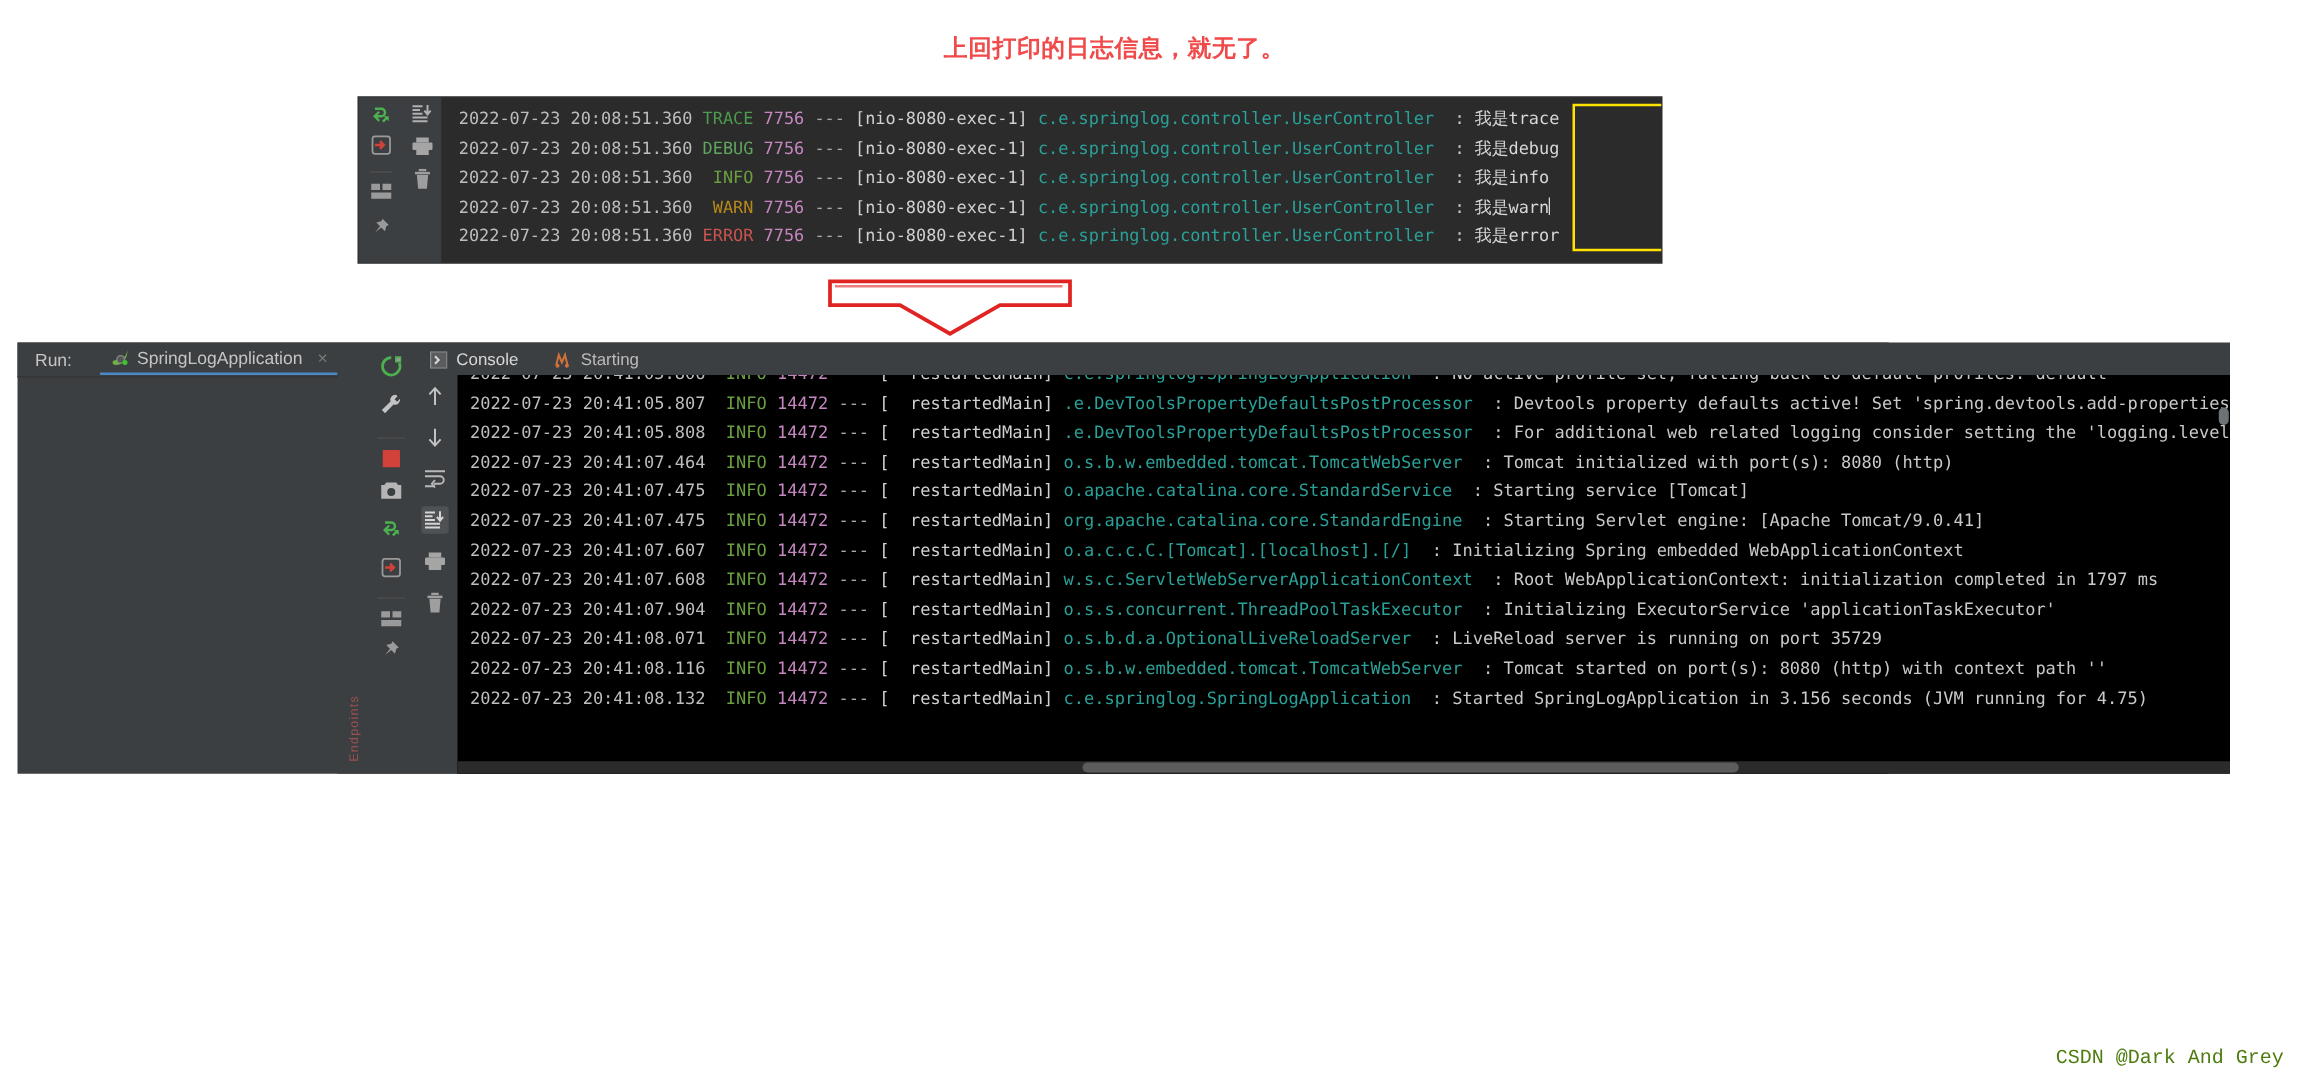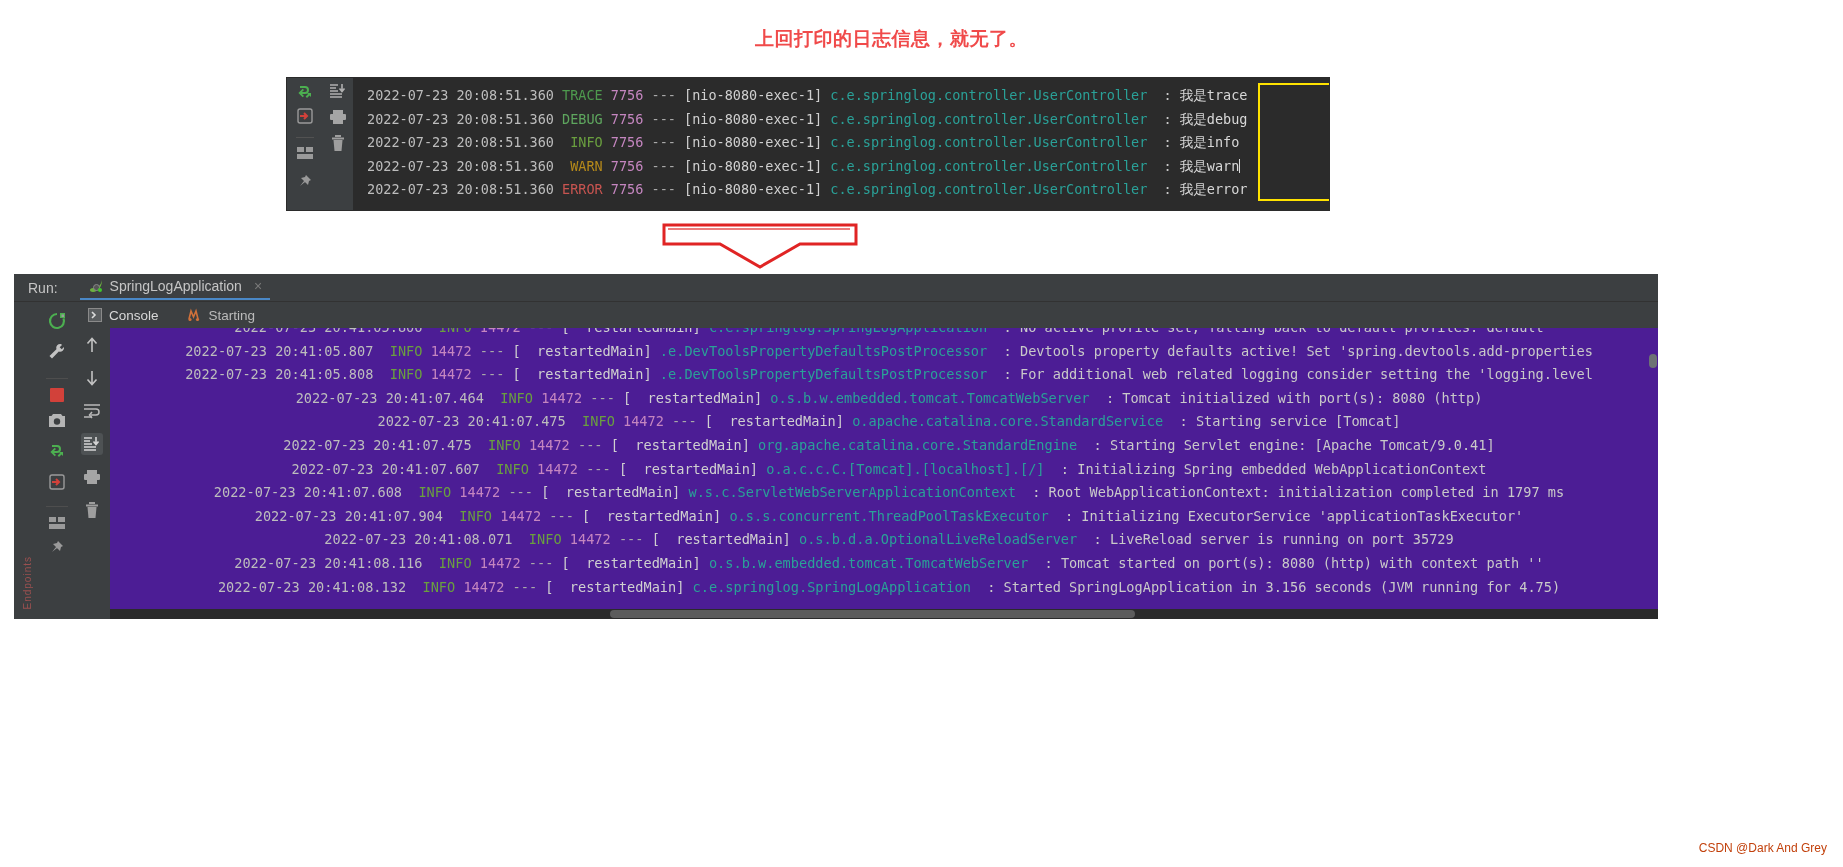--- a/index.html
+++ b/index.html
@@ -81,24 +81,24 @@
     vertical-align: -2px;
   }
 
   
   .arrow-wrap { position: absolute; left: 660px; top: 222px; }
 
   
   .ide {
     position: absolute;
     left: 14px; top: 274px;
-    width: 1644px; height: 345px;
+    width: 1497px; height: 345px;
     background: #3c3f41;
     display: flex;
-    flex-direction: column;
+    flex-direction: row;
   }
   .ide-titlebar {
     height: 28px;
     background: #3c3f41;
     display: flex; align-items: center;
     padding-left: 14px;
     border-bottom: 1px solid #323232;
   }
   .run-label { color: #c5c5c5; font-size: 14px; margin-right: 22px; }
   .run-tab {
@@ -131,58 +131,58 @@
     gap: 9px; padding-top: 8px;
   }
   .ide-col-right { flex: 1; display: flex; flex-direction: column; min-width: 0; }
 
   .tabbar {
     height: 26px; background: #3c3f41;
     display: flex; align-items: center; gap: 20px;
     padding-left: 10px;
   }
   .tabitem {
-    display: flex; align-items: flex-start; gap: 7px;
+    display: flex; align-items: flex-end; gap: 7px;
     color: #bbbbbb; font-size: 13.5px;
     padding: 2px 4px;
   }
   .tabitem.active { color: #d8d8d8; }
 
   .console-row { flex: 1; display: flex; min-height: 0; }
   .ide-toolbar2 {
     width: 36px; background: #3c3f41;
     display: flex; flex-direction: column; align-items: center;
     gap: 11px; padding-top: 6px;
   }
   .tool-btn { width: 22px; height: 22px; display: flex; align-items: center; justify-content: center; }
   .tool-btn.sel { background: #4e5254; border-radius: 3px; }
 
   .console-area {
-    flex: 1; background: #4c1d95; position: relative; overflow: hidden; text-align: center;
+    flex: 1; background: #000000; position: relative; overflow: hidden;
   }
   .console-inner { padding: 0 0 0 10px; margin-top: -12px; }
   .console-inner .logline { line-height: 23.6px; font-size: 13.6px; }
 
   .hscroll-track {
     position: absolute; left: 0; bottom: 0; height: 10px; width: 100%;
     background: #2b2b2b;
   }
   .hscroll-thumb {
     position: absolute; left: 500px; bottom: 1px; height: 8px; width: 525px;
     background: #5c5c5c; border-radius: 4px;
   }
   .vscroll-thumb {
     position: absolute; right: 1px; top: 26px; width: 8px; height: 14px;
     background: #6d7274; border-radius: 4px;
   }
 
   
   .watermark {
     position: absolute; right: 16px; bottom: 12px;
-    color: #c2410c; font-size: 12px;
+    color: #4d7c0f; font-size: 16px; font-family: Liberation Mono, monospace;
   }
 
   svg { display: block; }
 </style>
 </head>
 <body>
 
 <div class="page">
 
   <div class="title">

